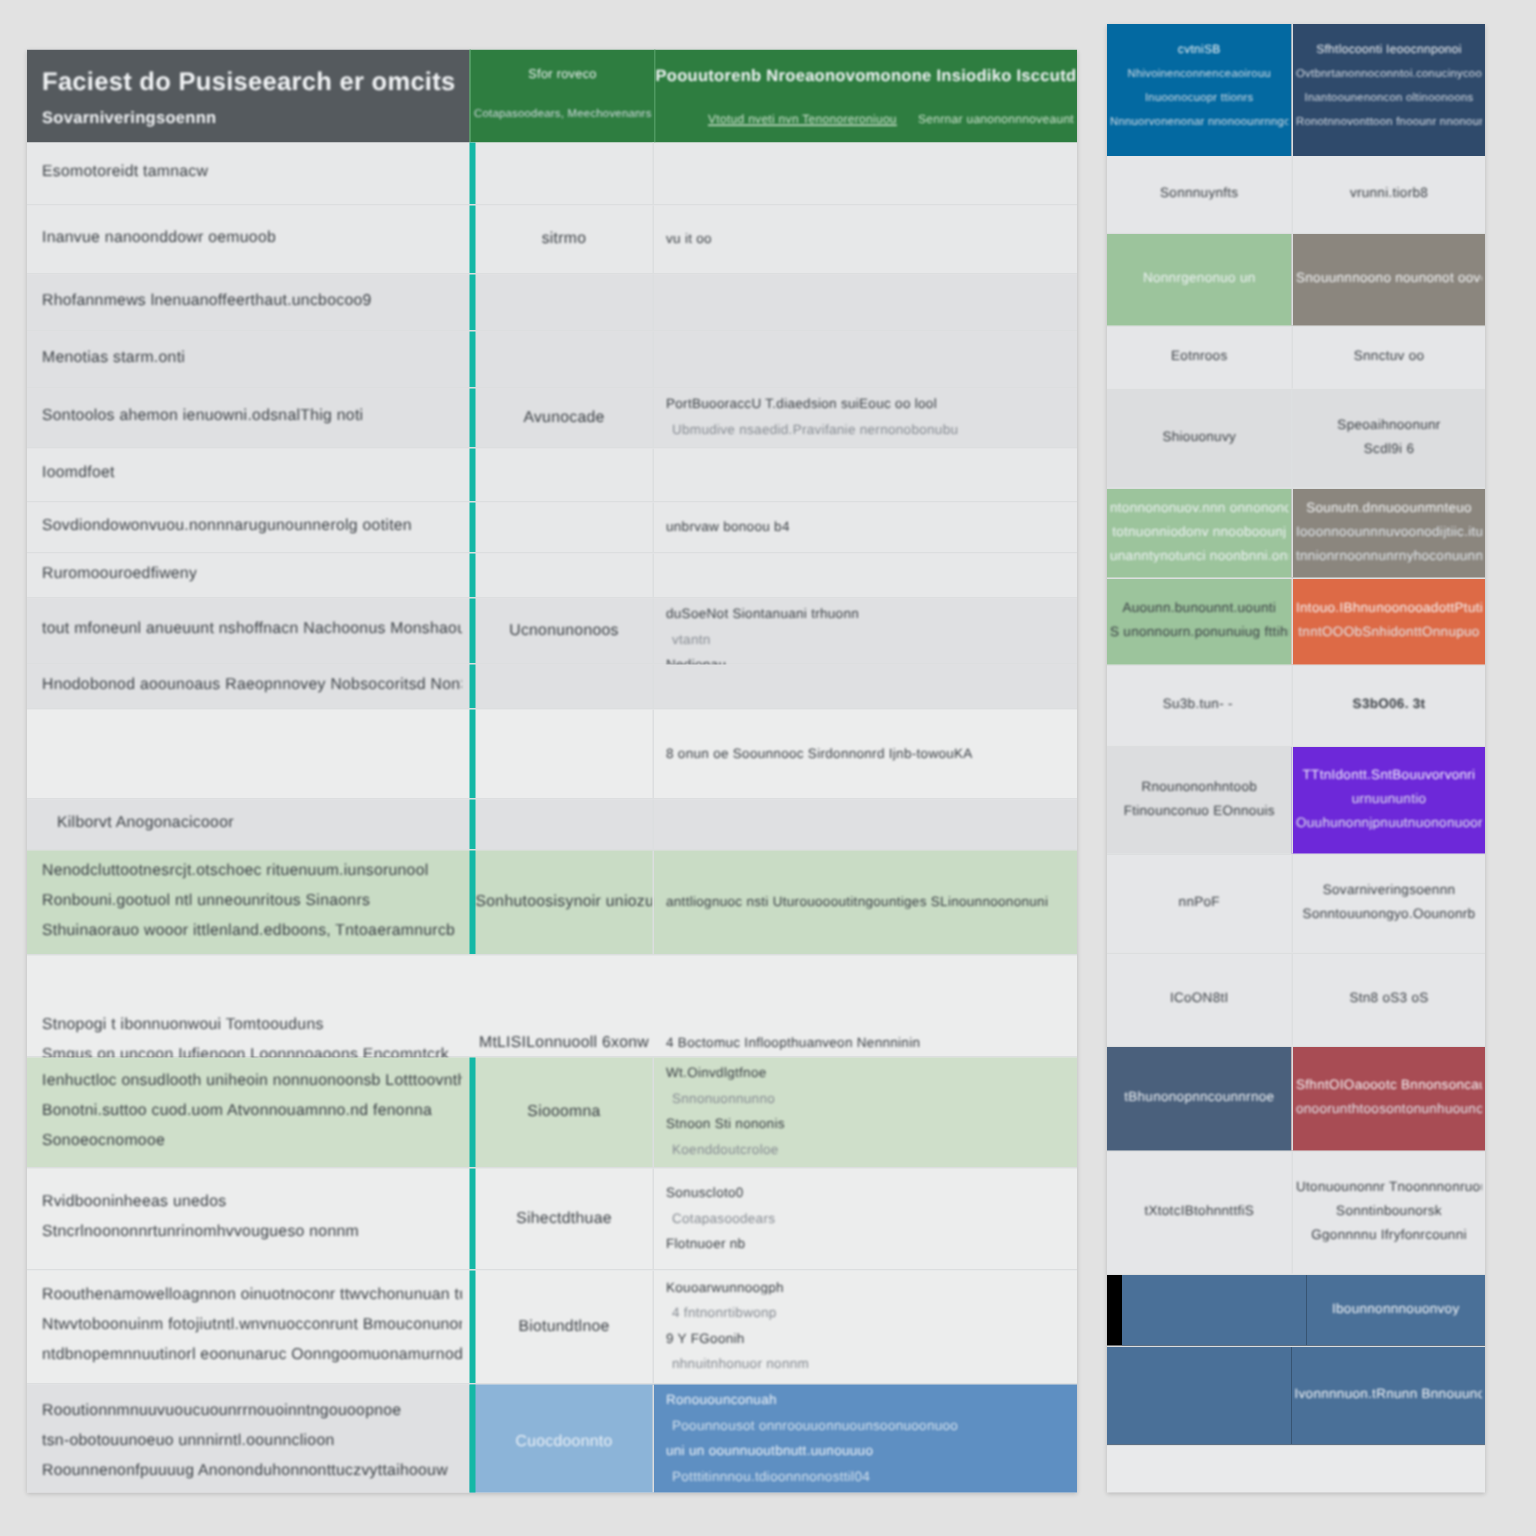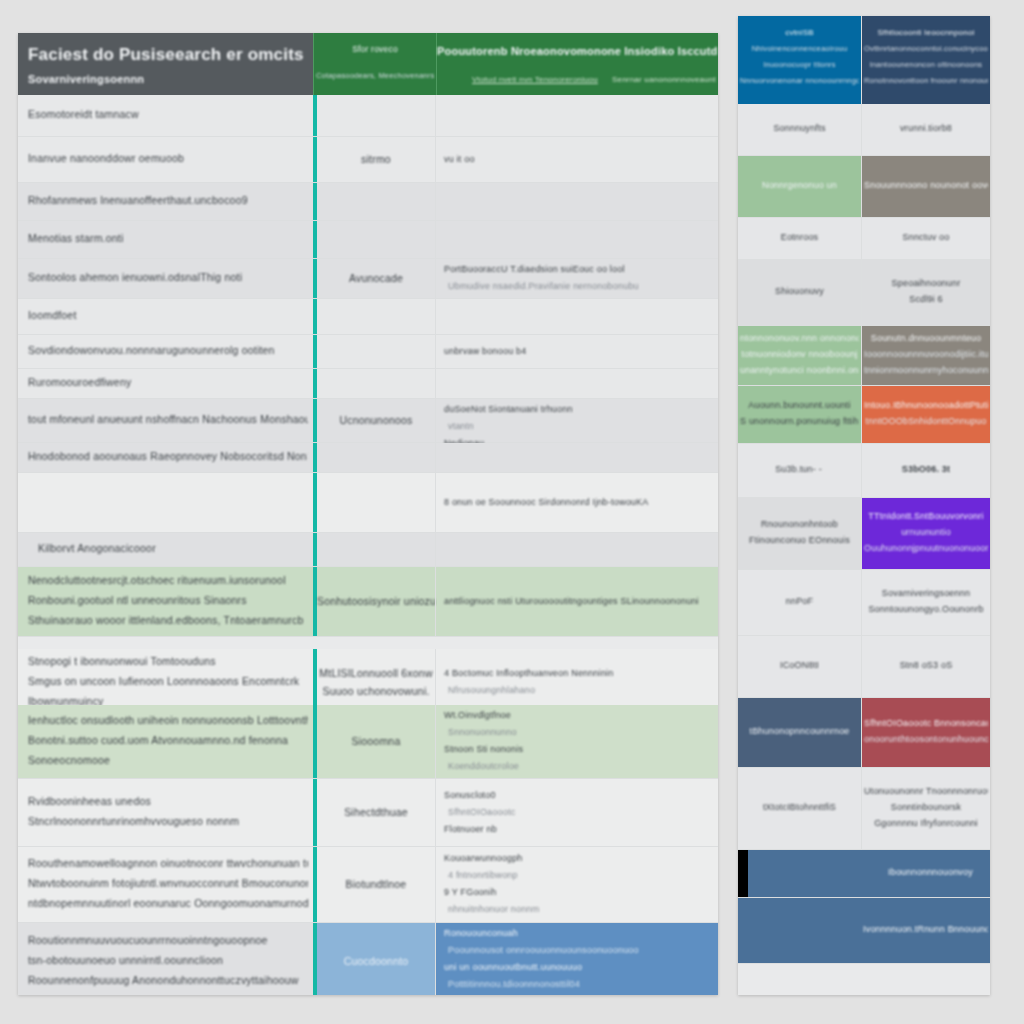--- a/index.html
+++ b/index.html
@@ -220,21 +220,21 @@
             <div class="t md line" style="left: 10px; top: 27px; max-width: 280px;">Ronbouni.gootuol ntl unneounritous Sinaonrs</div>
             <div class="t md line" style="left: 10px; top: 47px; max-width: 280px;">Sthuinaorauo wooor ittlenland.edboons, Tntoaeramnurcb</div>
           </div>
           <div class="c2">
             <div class="t md line ctr" style="left: 0px; right: 0px; top: 28px;">Sonhutoosisynoir uniozuoive</div>
           </div>
           <div class="c3">
             <div class="t sm line" style="top: 28.5px; left: 8px; max-width: 262px;">anttliognuoc nsti   Uturouoooutitngountiges   SLinounnoononuni</div>
           </div>
         </div>
-        <div class="lt-row bg-c" style="top: 554px; height: 68px;">
+        <div class="lt-row bg-c" style="top: 542px; height: 68px; align-items: center;">
           <div class="c1">
             <div class="t md line" style="left: 10px; top: 6px; max-width: 280px;">Stnopogi t ibonnuonwoui Tomtoouduns</div>
             <div class="t md line" style="left: 10px; top: 26px; max-width: 280px;">Smgus on uncoon Iufienoon Loonnnoaoons Encomntcrk</div>
             <div class="t md line" style="left: 10px; top: 46px; max-width: 280px;">Ibownunmuincy</div>
           </div>
           <div class="c2">
             <div class="t md line ctr" style="left: 0px; right: 0px; top: 18px;">MtLISILonnuooll 6xonw</div>
             <div class="t md line ctr" style="left: 0px; right: 0px; top: 36px;">Suuoo uchonovowuni.</div>
           </div>
           <div class="c3">
@@ -261,21 +261,21 @@
         <div class="lt-row bg-c" style="top: 684px; height: 68px;">
           <div class="c1">
             <div class="t md line" style="left: 10px; top: 16px; max-width: 280px;">Rvidbooninheeas unedos</div>
             <div class="t md line" style="left: 10px; top: 36px; max-width: 280px;">Stncrlnoononnrtunrinomhvvougueso nonnm</div>
           </div>
           <div class="c2">
             <div class="t md line ctr" style="left: 0px; right: 0px; top: 27px;">Sihectdthuae</div>
           </div>
           <div class="c3">
             <div class="t sm line" style="top: 10.5px; left: 8px; max-width: 262px;">Sonuscloto0</div>
-            <div class="t sm line" style="top: 27.5px; left: 12px; max-width: 262px; color: rgb(134, 139, 146);">SfhntOIOaoootc</div>
+            <div class="t sm line" style="top: 27.5px; left: 12px; max-width: 262px; color: rgb(134, 139, 146);">Cotapasoodears</div>
             <div class="t sm line" style="top: 44.5px; left: 8px; max-width: 262px;">Flotnuoer nb</div>
           </div>
         </div>
         <div class="lt-row bg-c" style="top: 752px; height: 76px;">
           <div class="c1">
             <div class="t md line" style="left: 10px; top: 10px; max-width: 280px;">Roouthenamowelloagnnon oinuotnoconr ttwvchonunuan  tueounouoonn</div>
             <div class="t md line" style="left: 10px; top: 30px; max-width: 280px;">Ntwvtoboonuinm fotojiutntl.wnvnuocconrunt  Bmouconunonanlptoon oyni Oottio</div>
             <div class="t md line" style="left: 10px; top: 50px; max-width: 280px;">ntdbnopemnnuutinorl eoonunaruc Oonngoomuonamurnod OI9</div>
           </div>
           <div class="c2">

